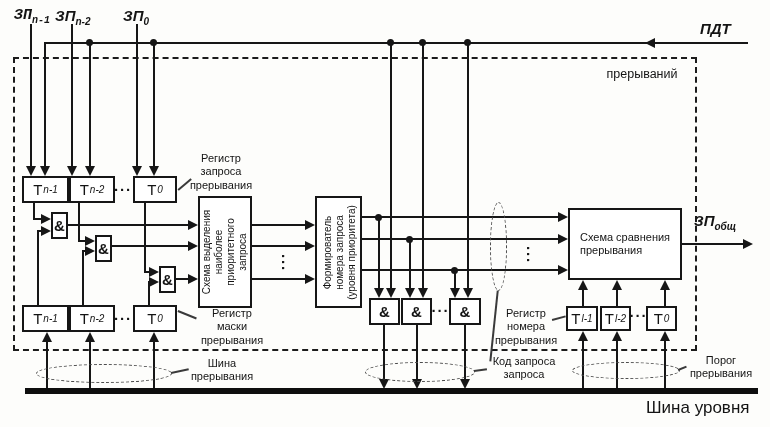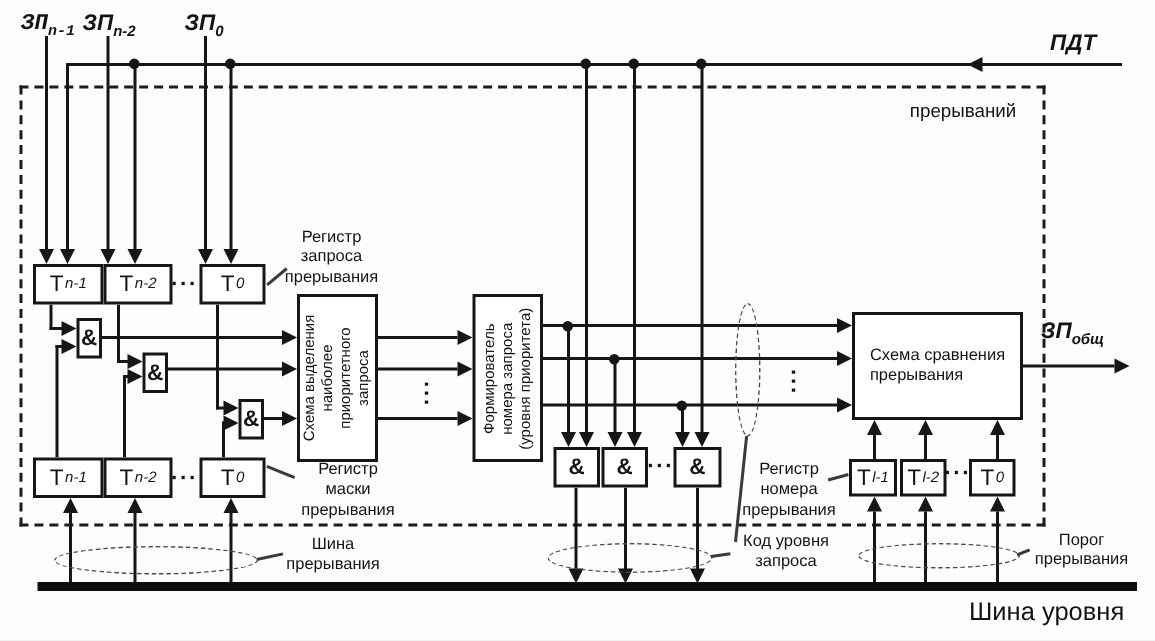--- a/index.html
+++ b/index.html
@@ -283,21 +283,21 @@
     <span>номера</span>
     <span>прерывания</span>
   </div>
 
   <div class="lbl" style="left:184px;top:357px;width:76px;">
     <span>Шина</span>
     <span>прерывания</span>
   </div>
 
   <div class="lbl" style="left:482px;top:355px;width:84px;">
-    <span>Код уровня</span>
+    <span>Код запроса</span>
     <span>запроса</span>
   </div>
 
   <div class="lbl" style="left:682px;top:354px;width:78px;">
     <span>Порог</span>
     <span>прерывания</span>
   </div>
 
   <div class="sig" style="left:694px;top:212px;"><span>ЗП</span><sub>общ</sub></div>
 

